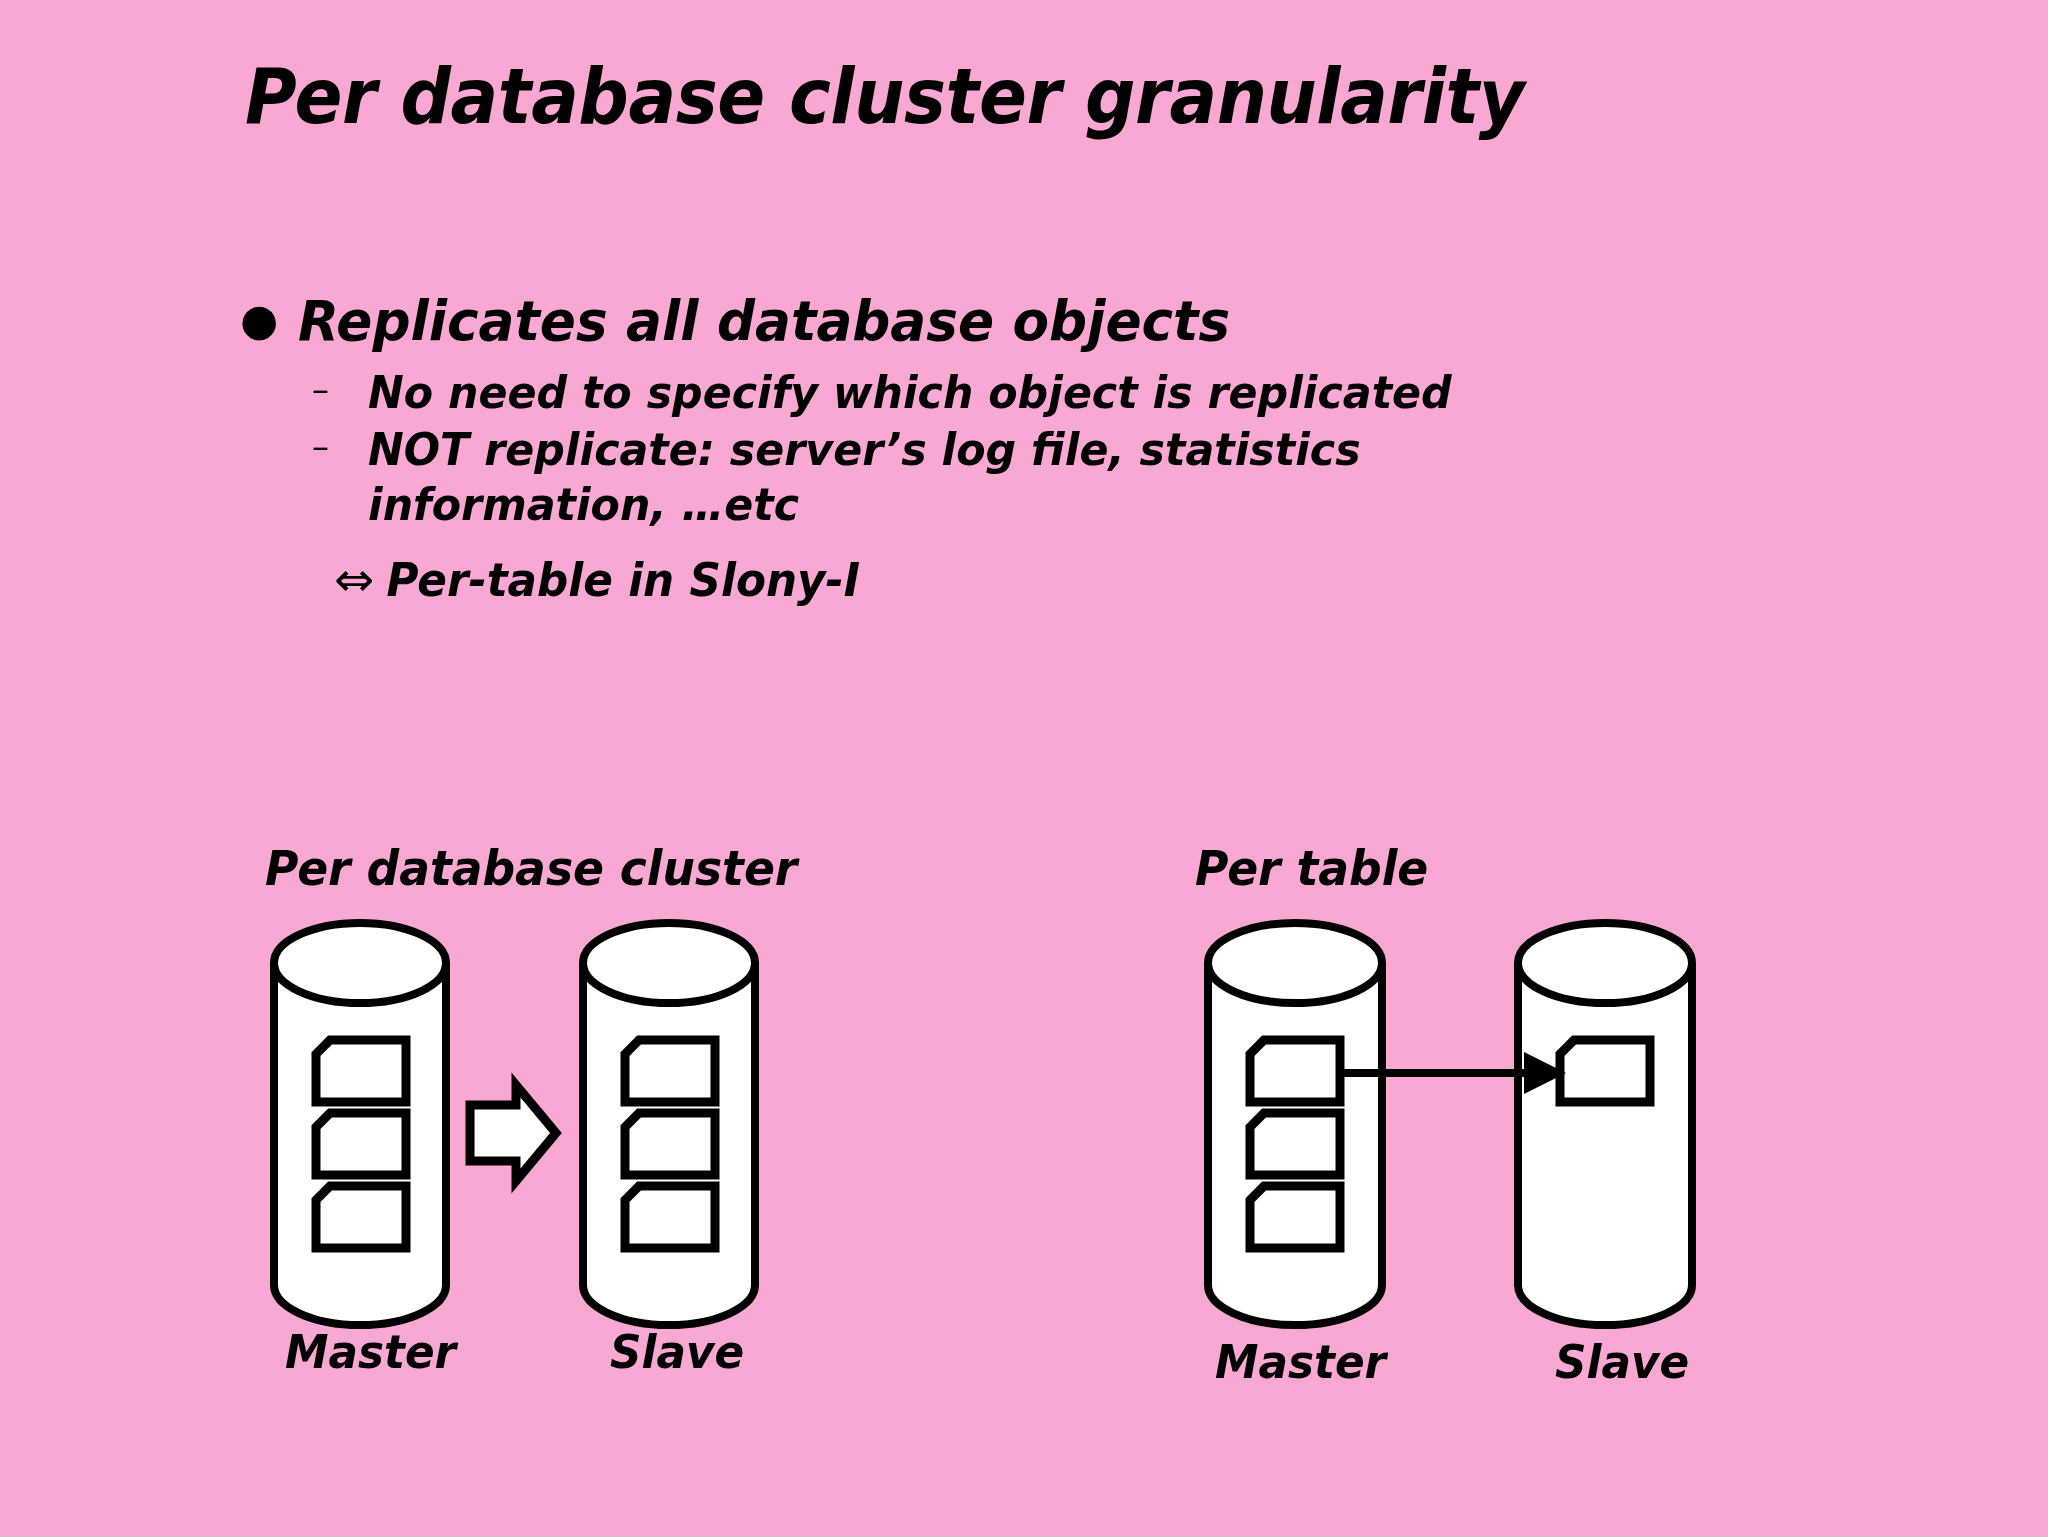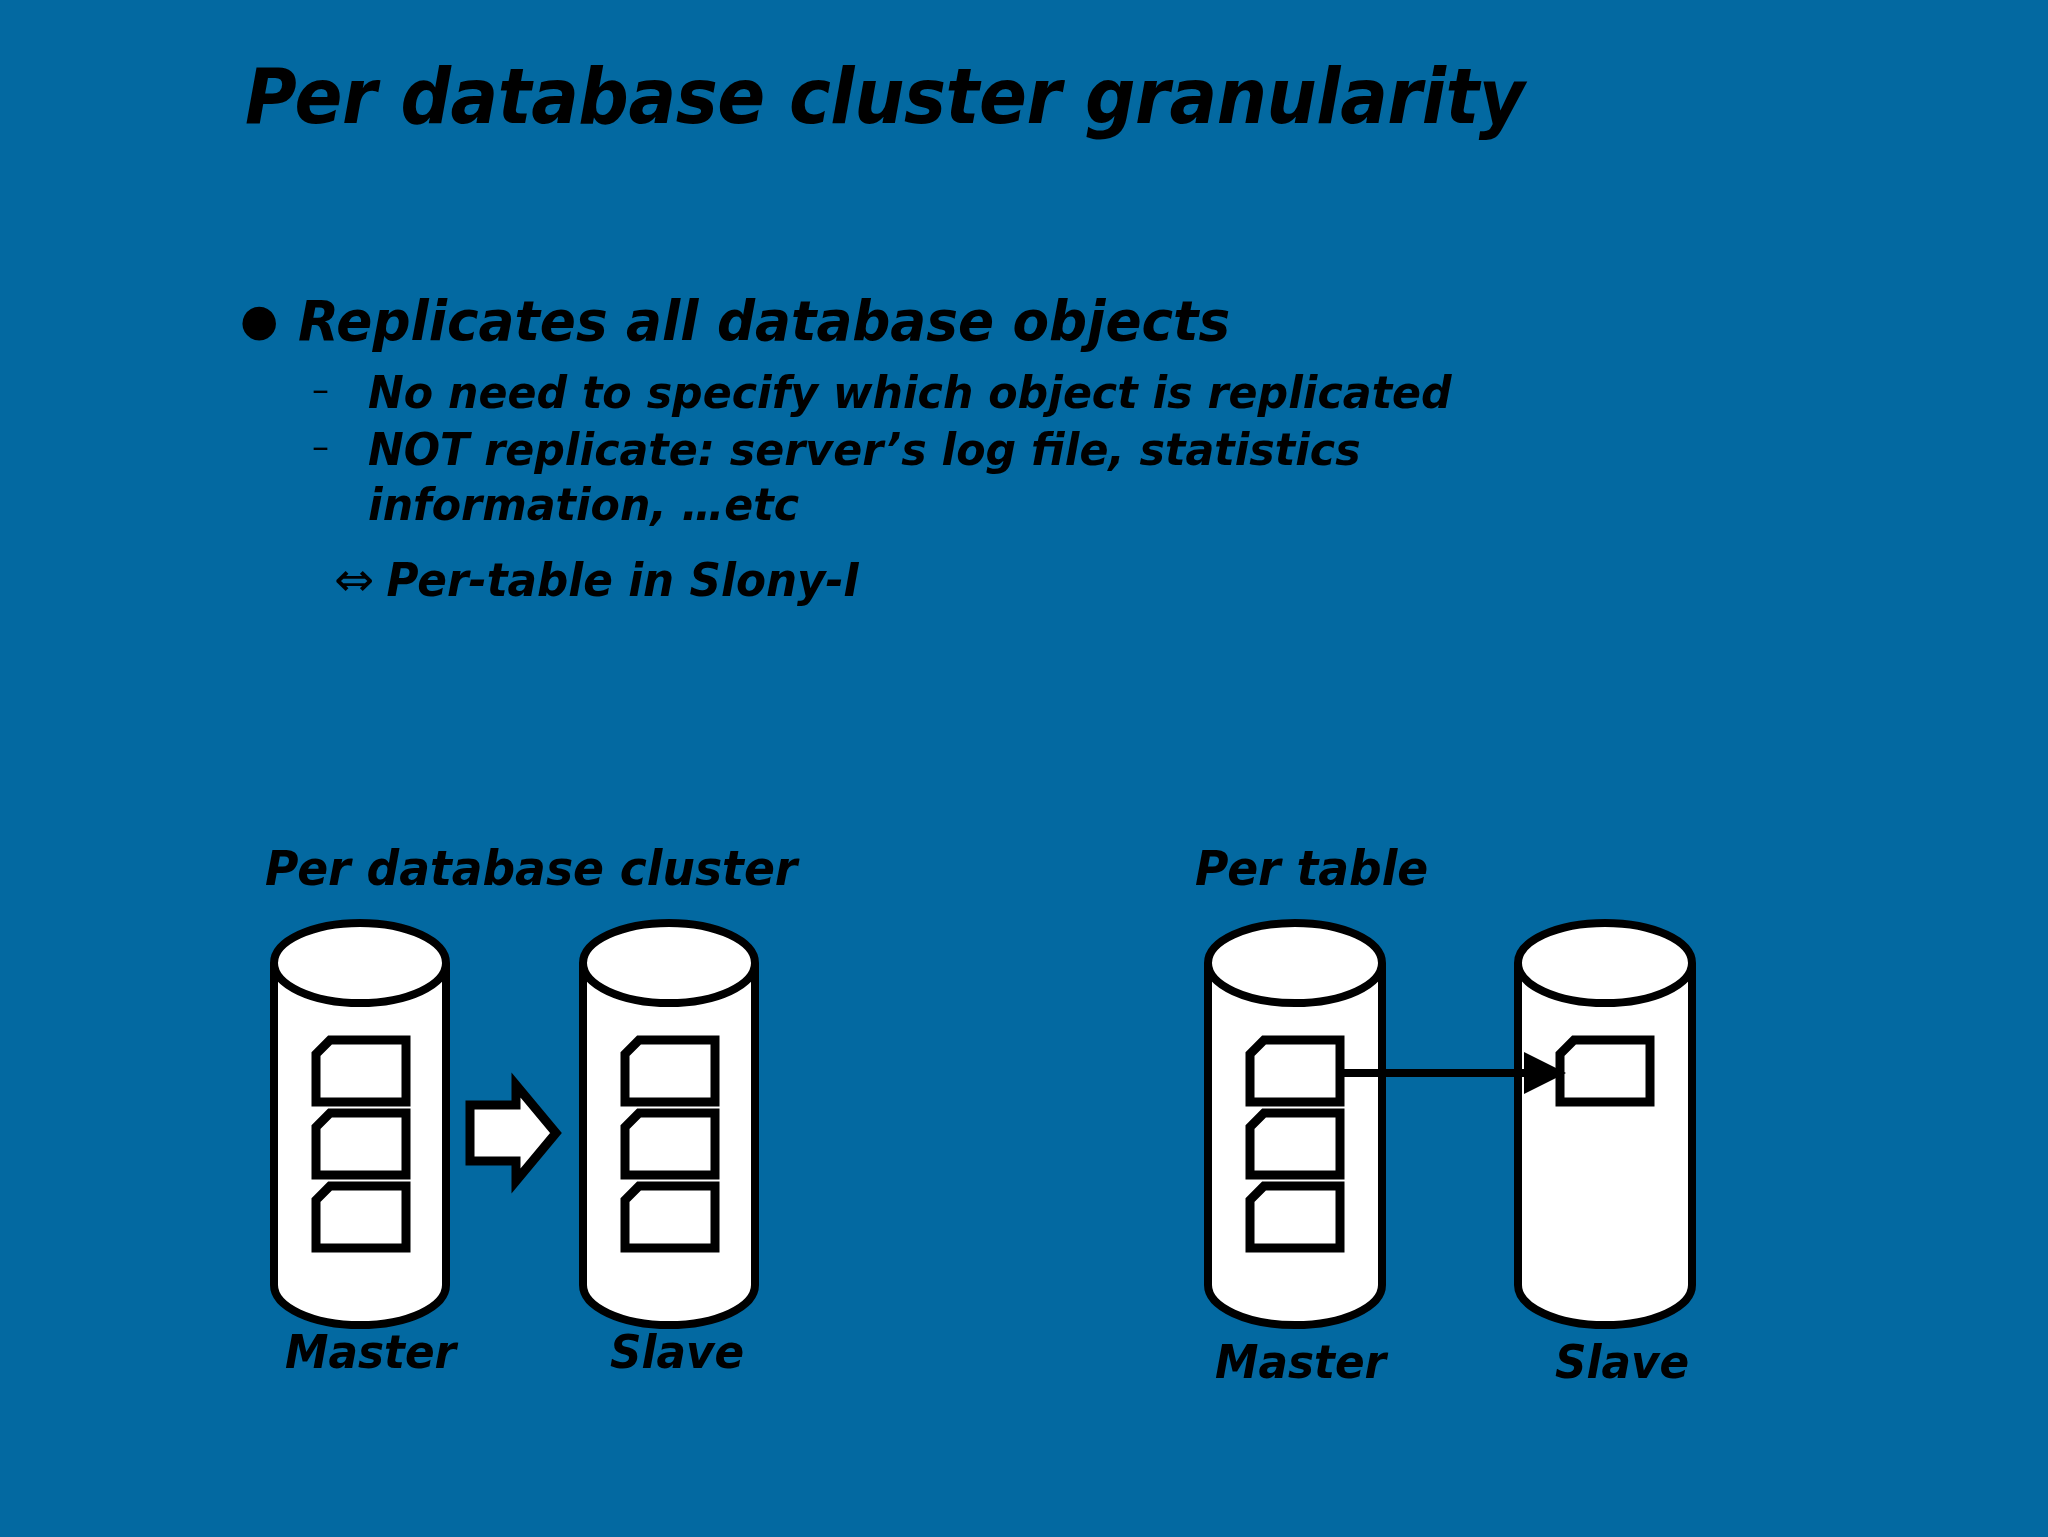--- a/index.html
+++ b/index.html
@@ -12,21 +12,21 @@
     height: 1537px;
     position: relative;
     overflow: hidden;
     font-family: "DejaVu Sans", sans-serif;
     color: #000000;
   }
 
   .slide {
     position: absolute;
     inset: 0;
-    background: #0369a1;
+    background: #f9a8d4;
   }
 
   
   .title {
     position: absolute;
     left: 245px;
     top: 55px;
     font-family: "DejaVu Sans", sans-serif;
     font-style: italic;
     font-weight: bold;

